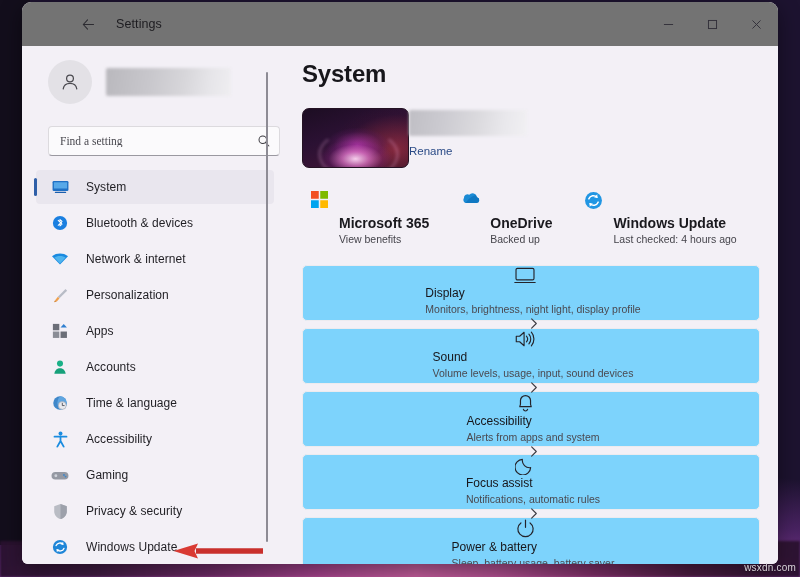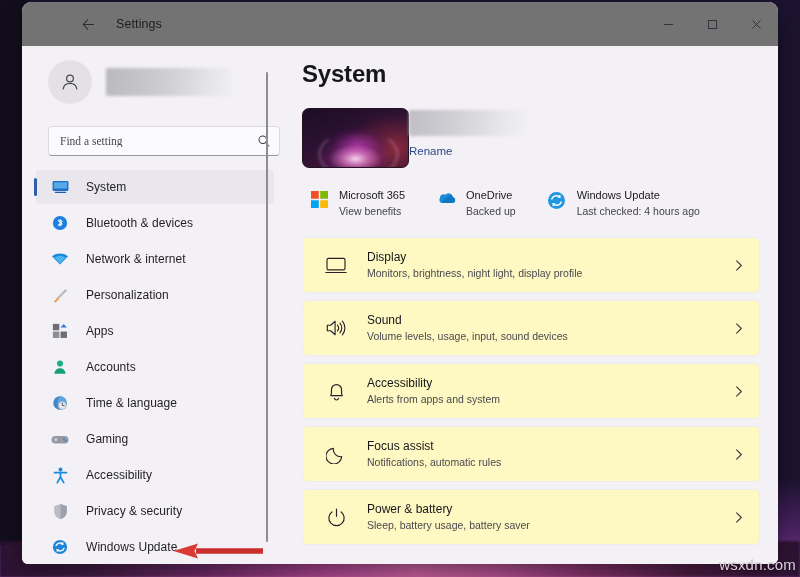--- a/index.html
+++ b/index.html
@@ -200,35 +200,36 @@
 
   
   #status-row {
     display: flex; margin: 16px 0 0 2px;
   }
   .status-tile {
     display: flex; align-items: flex-start;
     cursor: pointer; padding: 4px 6px 4px 6px; border-radius: 4px;
   }
   .st-ico { width: 22px; flex: none; margin-right: 9px; padding-top: 3px; display:flex; justify-content:center; }
-  .st-title { font-size: 11px; font-weight: 400; color: #1a191e; line-height: 15px; }
+  .st-title { font-size: 14px; font-weight: 700; color: #1a191e; line-height: 15px; margin-top: 28px; }
   .st-sub { font-size: 10.5px; color: #45444b; line-height: 15px; margin-top: 1px; }
 
   
   #cards { margin-top: 14px; }
   .card {
     display: flex; align-items: center;
     height: 56px;
-    background: #fef9c3;
+    background: #7dd3fc;
     border: 1px solid #ecebef;
     border-radius: 5px;
     margin-bottom: 7px;
     padding: 0 14px 0 18px;
     cursor: pointer;
     margin-left: 2px;
+    flex-direction: column;
   }
   .card-ico {
     width: 30px; flex: none; display: flex; align-items: center; justify-content: center;
     color: #24232a; margin-right: 16px;
   }
   .card-txt { flex: 1; }
   .card-title { font-size: 12px; color: #17161b; line-height: 16px; }
   .card-sub { font-size: 10.5px; color: #4a4950; line-height: 15px; margin-top: 1px; }
   .card-chev { color: #3a3940; flex: none; display: flex; }
 
@@ -236,21 +237,21 @@
   #arrow {
     position: absolute;
     left: 172px; top: 541px;
     width: 92px; height: 20px;
     z-index: 40;
   }
 
   
   #watermark {
     position: absolute; right: 4px; bottom: 4px;
-    font-size: 15px; color: #d9d4da;
+    font-size: 10px; color: #d9d4da;
     letter-spacing: .2px;
     text-shadow: 0 1px 1px rgba(0,0,0,.35);
     z-index: 50;
   }
 </style>
 </head>
 <body>
 
 <div id="desktop">
   <div id="desktop-left-dark"></div>
@@ -383,39 +384,39 @@
               <path d="M9 1.4 a7.6 7.6 0 0 1 0 15.2 a11 11 0 0 1 0-15.2" fill="#5fa5e0"></path>
               <circle cx="11.6" cy="11.8" r="4.4" fill="#e8e9ee" stroke="#9fa3ad" stroke-width=".7"></circle>
               <path d="M11.6 9.2 V11.9 H13.7" fill="none" stroke="#4a4d56" stroke-width="1" stroke-linecap="round"></path>
             </svg>
           </span>
           <span class="nav-label">Time &amp; language</span>
         </div>
 
         <div class="nav-item">
           <span class="nav-ico">
+            <svg width="15" height="17" viewBox="0 0 16 18" aria-hidden="true">
+              <circle cx="8" cy="2.6" r="2.1" fill="#1a8ce0"></circle>
+              <path d="M1.6 6 H14.4" stroke="#1a8ce0" stroke-width="1.9" stroke-linecap="round"></path>
+              <path d="M8 5.6 V10.6 M8 10.6 L4.6 16.6 M8 10.6 L11.4 16.6" stroke="#1a8ce0" stroke-width="1.9" stroke-linecap="round" fill="none"></path>
+            </svg>
+          </span>
+          <span class="nav-label">Accessibility</span>
+        </div>
+
+        <div class="nav-item">
+          <span class="nav-ico">
             <svg width="18" height="13" viewBox="0 0 20 13" aria-hidden="true">
               <rect x="0.6" y="2.6" width="18.8" height="8.4" rx="4.2" fill="#9599a3"></rect>
               <circle cx="5.4" cy="6.8" r="1.6" fill="#cfd3da"></circle>
               <circle cx="14.4" cy="5.9" r="1.05" fill="#3f86c8"></circle>
               <circle cx="16.2" cy="7.7" r="1.05" fill="#3f86c8"></circle>
             </svg>
           </span>
           <span class="nav-label">Gaming</span>
-        </div>
-
-        <div class="nav-item">
-          <span class="nav-ico">
-            <svg width="15" height="17" viewBox="0 0 16 18" aria-hidden="true">
-              <circle cx="8" cy="2.6" r="2.1" fill="#1a8ce0"></circle>
-              <path d="M1.6 6 H14.4" stroke="#1a8ce0" stroke-width="1.9" stroke-linecap="round"></path>
-              <path d="M8 5.6 V10.6 M8 10.6 L4.6 16.6 M8 10.6 L11.4 16.6" stroke="#1a8ce0" stroke-width="1.9" stroke-linecap="round" fill="none"></path>
-            </svg>
-          </span>
-          <span class="nav-label">Accessibility</span>
         </div>
 
         <div class="nav-item">
           <span class="nav-ico">
             <svg width="15" height="17" viewBox="0 0 16 18" aria-hidden="true">
               <path d="M8 .9 L14.7 3.4 V8.6 c0 4.2-2.9 7.1-6.7 8.5 C4.2 15.7 1.3 12.8 1.3 8.6 V3.4 Z" fill="#b9bcc4"></path>
               <path d="M8 .9 L14.7 3.4 V8.6 c0 4.2-2.9 7.1-6.7 8.5 Z" fill="#9da1ab"></path>
             </svg>
           </span>
           <span class="nav-label">Privacy &amp; security</span>

